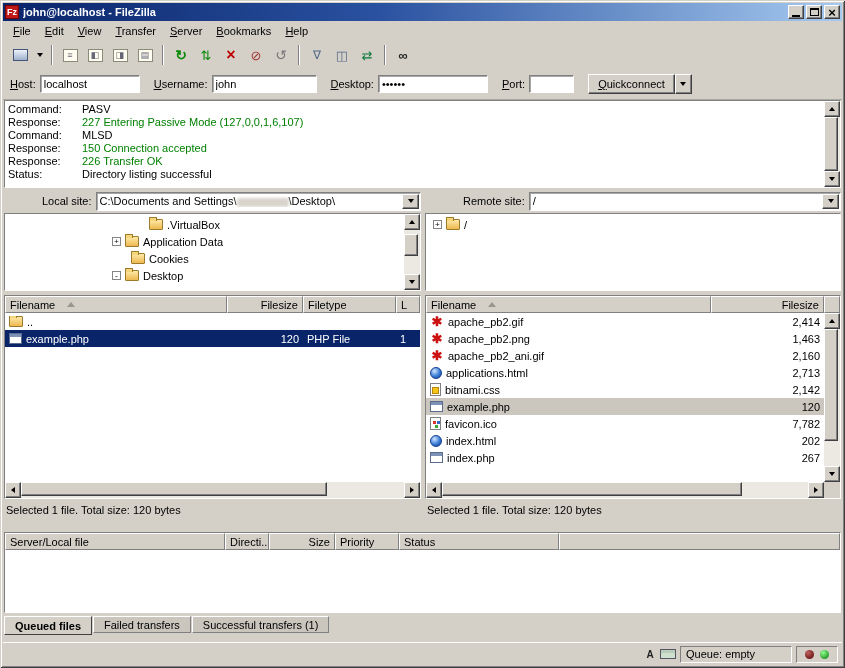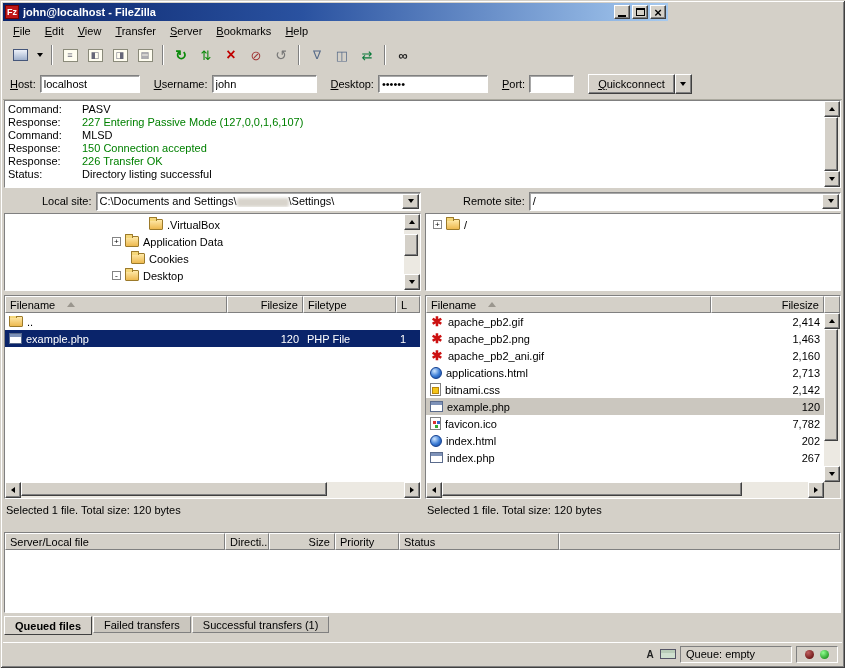--- a/index.html
+++ b/index.html
@@ -5,21 +5,21 @@
   :root{
     --face:#d4d0c8; --hl:#ffffff; --sh:#808080; --dk:#404040;
     --sel:#0a246a; --green:#008000;
   }
   *{box-sizing:border-box;}
   body{margin:0;background:#d4d0c8;font-family:"Liberation Sans",sans-serif;font-size:11px;color:#000;}
   .window{position:relative;width:845px;height:668px;background:var(--face);overflow:hidden;
     box-shadow:inset 1px 1px 0 #d4d0c8,inset -1px -1px 0 #404040,inset 2px 2px 0 #fff,inset -2px -2px 0 #808080;}
 
   
-  .titlebar{position:absolute;left:3px;top:3px;width:665px;height:18px;
+  .titlebar{position:absolute;left:3px;top:3px;width:839px;height:18px;
     background:linear-gradient(90deg,#0a246a 0%,#2a52a0 45%,#a6caf0 100%);
     display:flex;align-items:center;padding:1px 2px;color:#fff;}
   .appicon{width:14px;height:14px;background:#bf1818;border:1px solid #700;color:#fff;
     font-weight:bold;font-size:9px;display:flex;align-items:center;justify-content:center;margin-right:4px;}
   .title{font-weight:bold;flex:1;white-space:nowrap;overflow:hidden;}
   .winbtns{display:flex;gap:2px;}
   .wbtn{width:16px;height:14px;background:var(--face);border:1px solid;border-color:#fff #404040 #404040 #fff;
     box-shadow:inset -1px -1px 0 #808080;display:flex;align-items:center;justify-content:center;padding:0;cursor:default;}
   .g-min{width:8px;height:2px;background:#000;margin-top:7px;}
   .g-max{width:9px;height:8px;border:1px solid #000;border-top-width:2px;}
@@ -291,21 +291,21 @@
         </div>
       <button class="sbtn">
           <span class="tri-down"></span>
         </button>
     </div>
   </div>
 
   <div class="siterow site-local">
     <span class="sitelbl">Local site:</span>
     <div class="combo">
-      <span class="combo-text"><span>C:\Documents and Settings\</span><span class="redacted"></span><span>\Settings\</span></span>
+      <span class="combo-text"><span>C:\Documents and Settings\</span><span class="redacted"></span><span>\Desktop\</span></span>
       <button class="combo-btn">
           <span class="tri-down"></span>
         </button>
     </div>
   </div>
 
   <div class="siterow site-remote">
     <span class="sitelbl">Remote site:</span>
     <div class="combo">
       <span class="combo-text">/</span>

